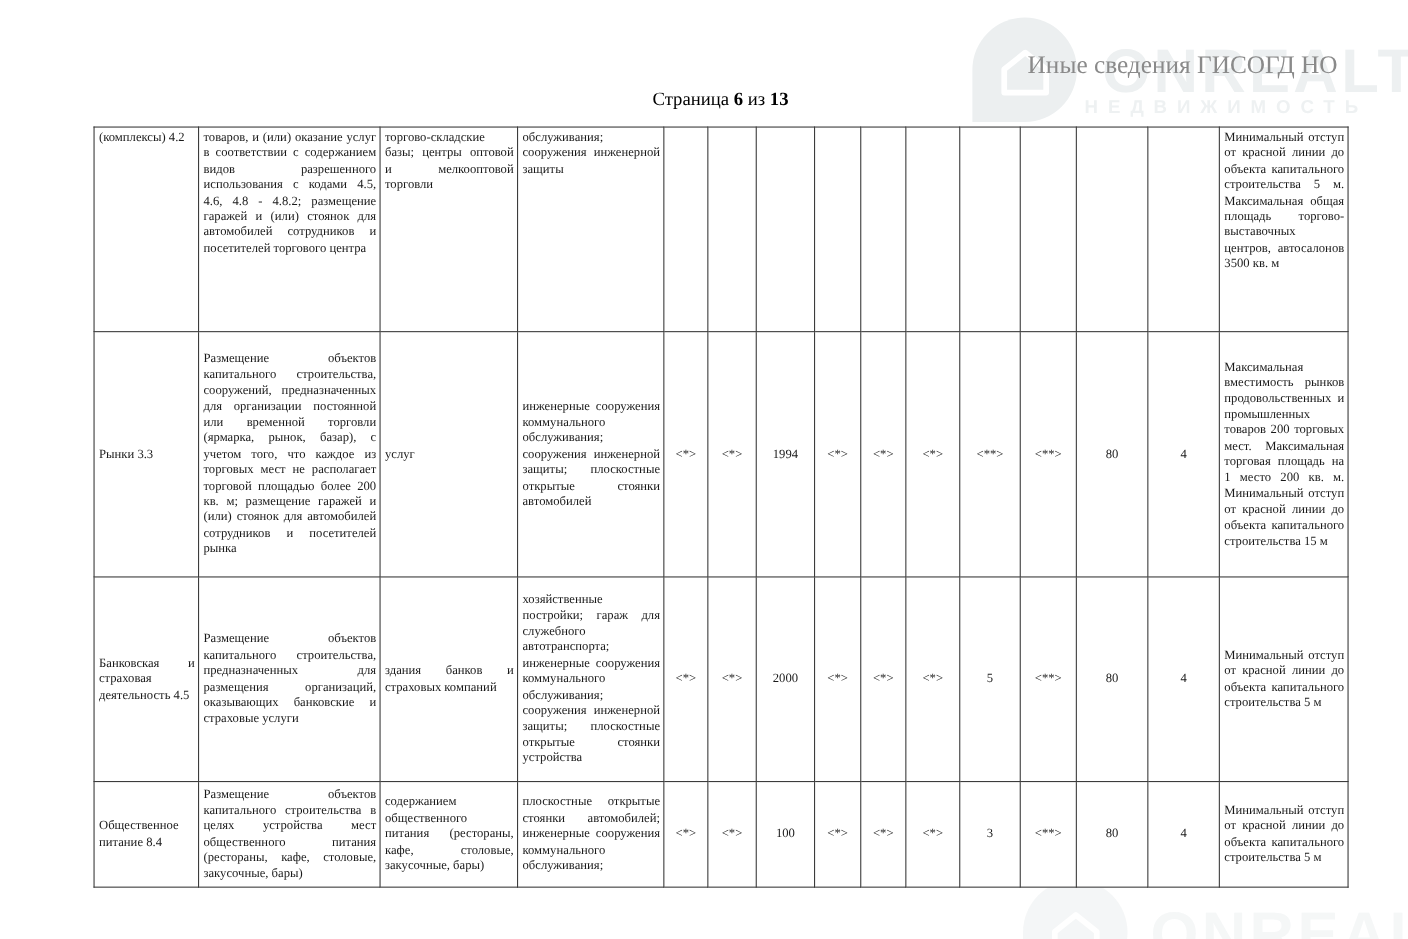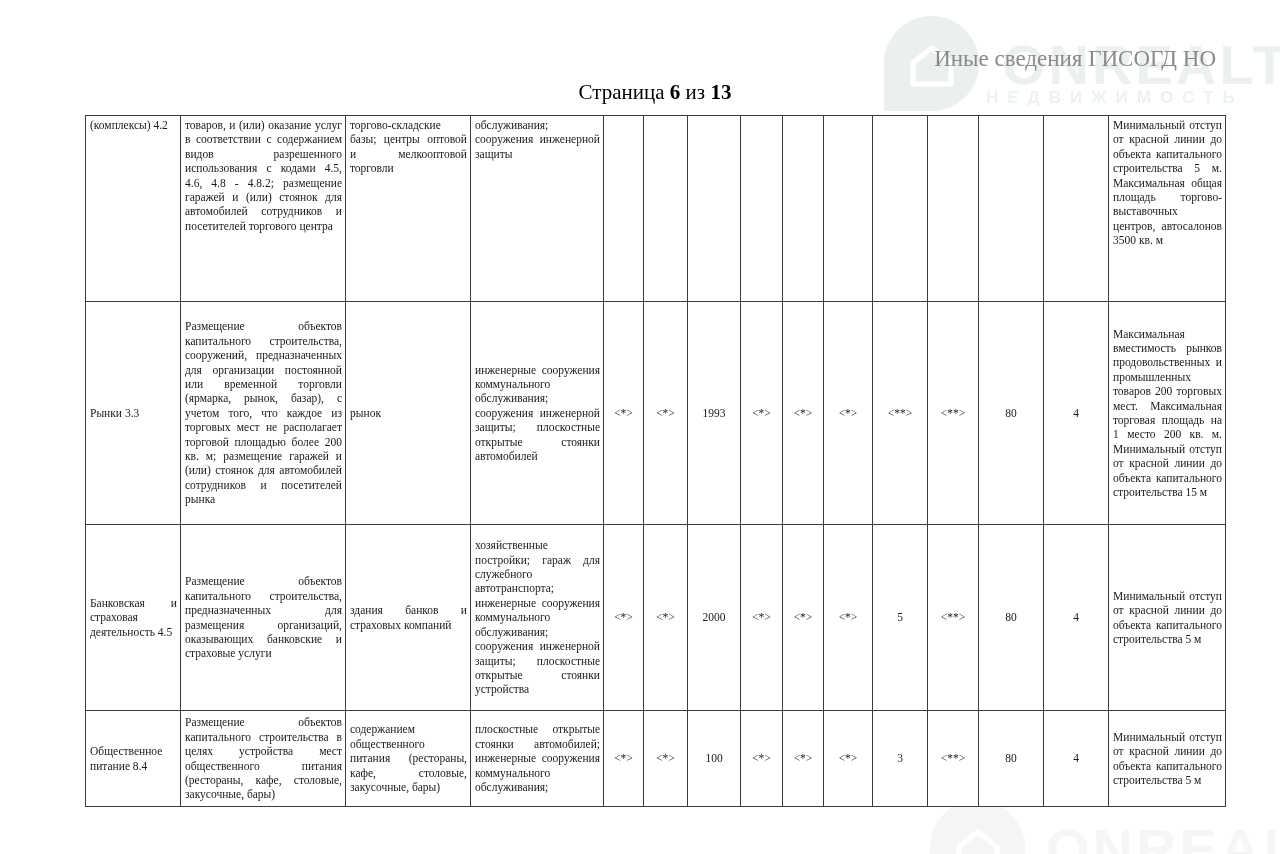--- a/index.html
+++ b/index.html
@@ -35,21 +35,21 @@
   .wm-bottom .wm-pin   { left:930px; top:800px; }
   .wm-bottom .wm-brand { left:1046px; top:816px; }
 
   
   .header-note {
     position:absolute; z-index:2; top:46px; right:64px;
     font-size:23px; color:#8a8a8a; white-space:nowrap;
   }
   .page-title {
     position:absolute; z-index:2; top:80px; left:85px; width:1140px;
-    text-align:center; font-size:21px; color:#000;
+    text-align:center; font-size:17px; color:#000;
   }
   .page-title b { font-weight:bold; }
   .footer-note {
     position:absolute; z-index:2; top:817px; right:37px;
     font-size:26px; font-weight:bold; color:#7e9cc2; white-space:nowrap;
   }
 
   
   table.reg {
     position:absolute; z-index:1; left:85px; top:115px;
@@ -139,25 +139,25 @@
           <td></td>
           <td></td>
           <td></td>
           <td></td>
           <td></td>
           <td>Минимальный отступ от красной линии до объекта капитального строительства 5 м. Максимальная общая площадь торгово-выставочных центров, автосалонов 3500 кв. м</td>
         </tr>
         <tr>
           <td>Рынки 3.3</td>
           <td>Размещение объектов капитального строительства, сооружений, предназначенных для организации постоянной или временной торговли (ярмарка, рынок, базар), с учетом того, что каждое из торговых мест не располагает торговой площадью более 200 кв. м; размещение гаражей и (или) стоянок для автомобилей сотрудников и посетителей рынка</td>
-          <td>рынок</td>
+          <td>услуг</td>
           <td>инженерные сооружения коммунального обслуживания; сооружения инженерной защиты; плоскостные открытые стоянки автомобилей</td>
           <td>&lt;*&gt;</td>
           <td>&lt;*&gt;</td>
-          <td>1993</td>
+          <td>1994</td>
           <td>&lt;*&gt;</td>
           <td>&lt;*&gt;</td>
           <td>&lt;*&gt;</td>
           <td>&lt;**&gt;</td>
           <td>&lt;**&gt;</td>
           <td>80</td>
           <td>4</td>
           <td>Максимальная вместимость рынков продовольственных и промышленных товаров 200 торговых мест. Максимальная торговая площадь на 1 место 200 кв. м. Минимальный отступ от красной линии до объекта капитального строительства 15 м</td>
         </tr>
         <tr>

